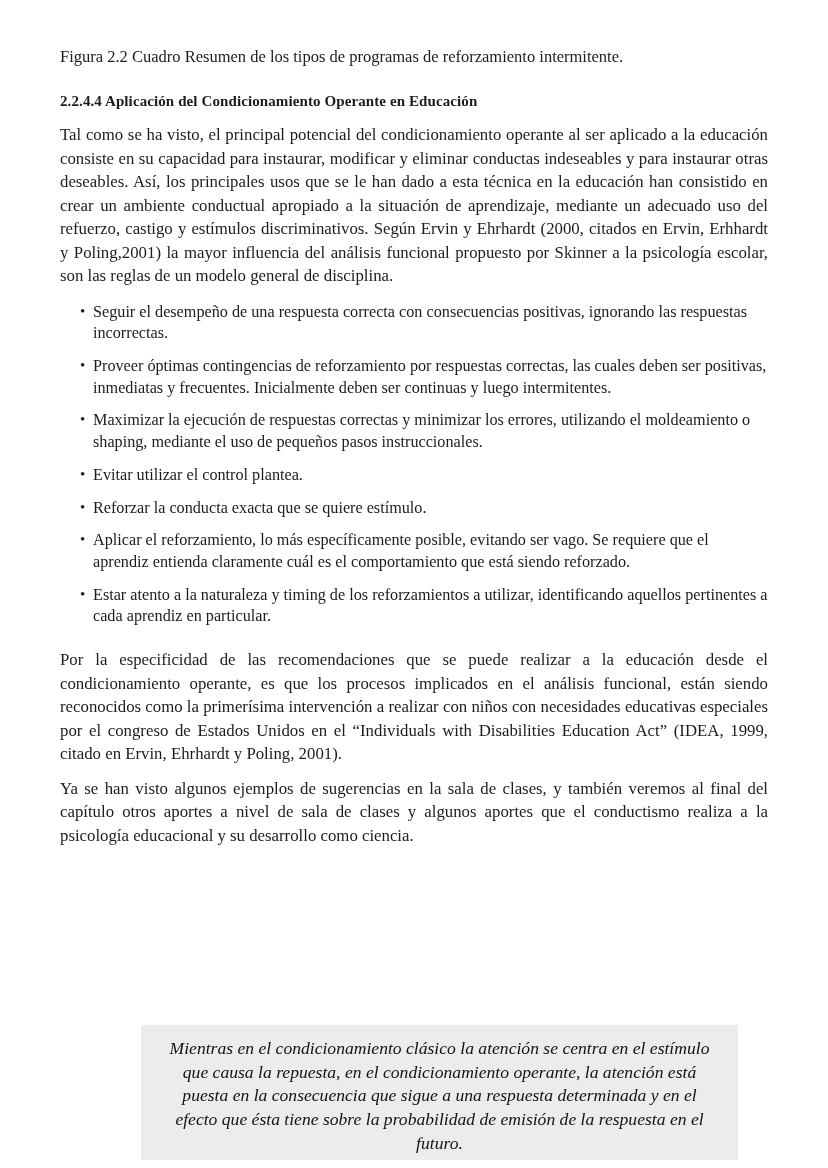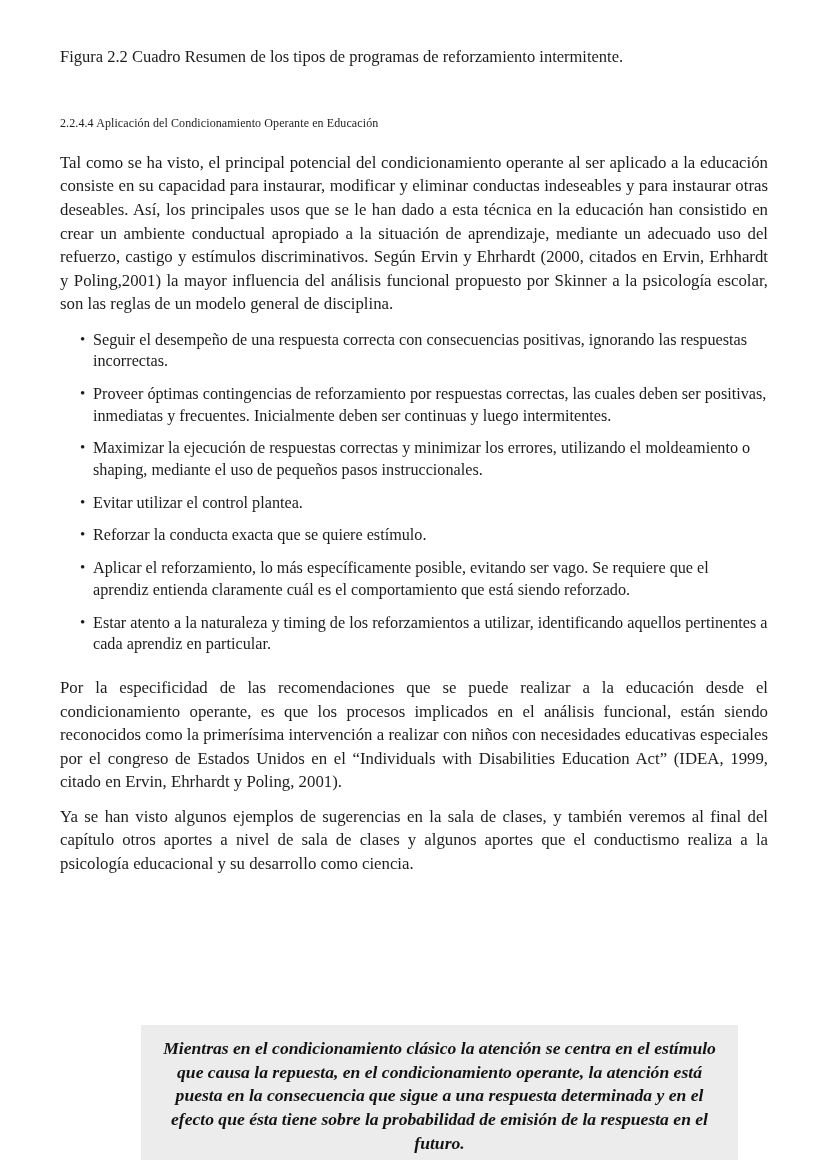--- a/index.html
+++ b/index.html
@@ -31,37 +31,37 @@
   }
 
   .figure-caption {
     font-size: 16.5px;
     line-height: 1.38;
     text-align: left;
     margin: 0 0 0 0;
   }
 
   .section-heading {
-    font-size: 12px;
-    font-weight: normal;
+    font-size: 15px;
+    font-weight: bold;
     line-height: 1.35;
-    margin: 46px 0 0 0;
+    margin: 22px 0 0 0;
     letter-spacing: 0.1px;
   }
 
   p.body-par {
     font-size: 16.8px;
     line-height: 1.40;
     text-align: justify;
     text-justify: inter-word;
     margin: 11px 0 0 0;
   }
 
   p.body-par.first-after-heading {
-    margin-top: 20px;
+    margin-top: 12px;
   }
 
   p.body-par.gap-before {
     margin-top: 20px;
   }
 
   ul.bullet-list {
     list-style: none;
     margin: 14px 0 0 0;
     padding: 0;
@@ -95,21 +95,21 @@
     width: 597px;
     height: 135px;
     background: #ececec;
     box-sizing: border-box;
     padding: 12px 22px 10px 22px;
   }
 
   .quote-text {
     font-size: 17.6px;
     line-height: 1.345;
-    font-weight: bold;
+    font-weight: normal;
     font-style: italic;
     text-align: center;
     margin: 0;
     color: #131313;
   }
 </style>
 </head>
 <body>
 
 <div class="page">

